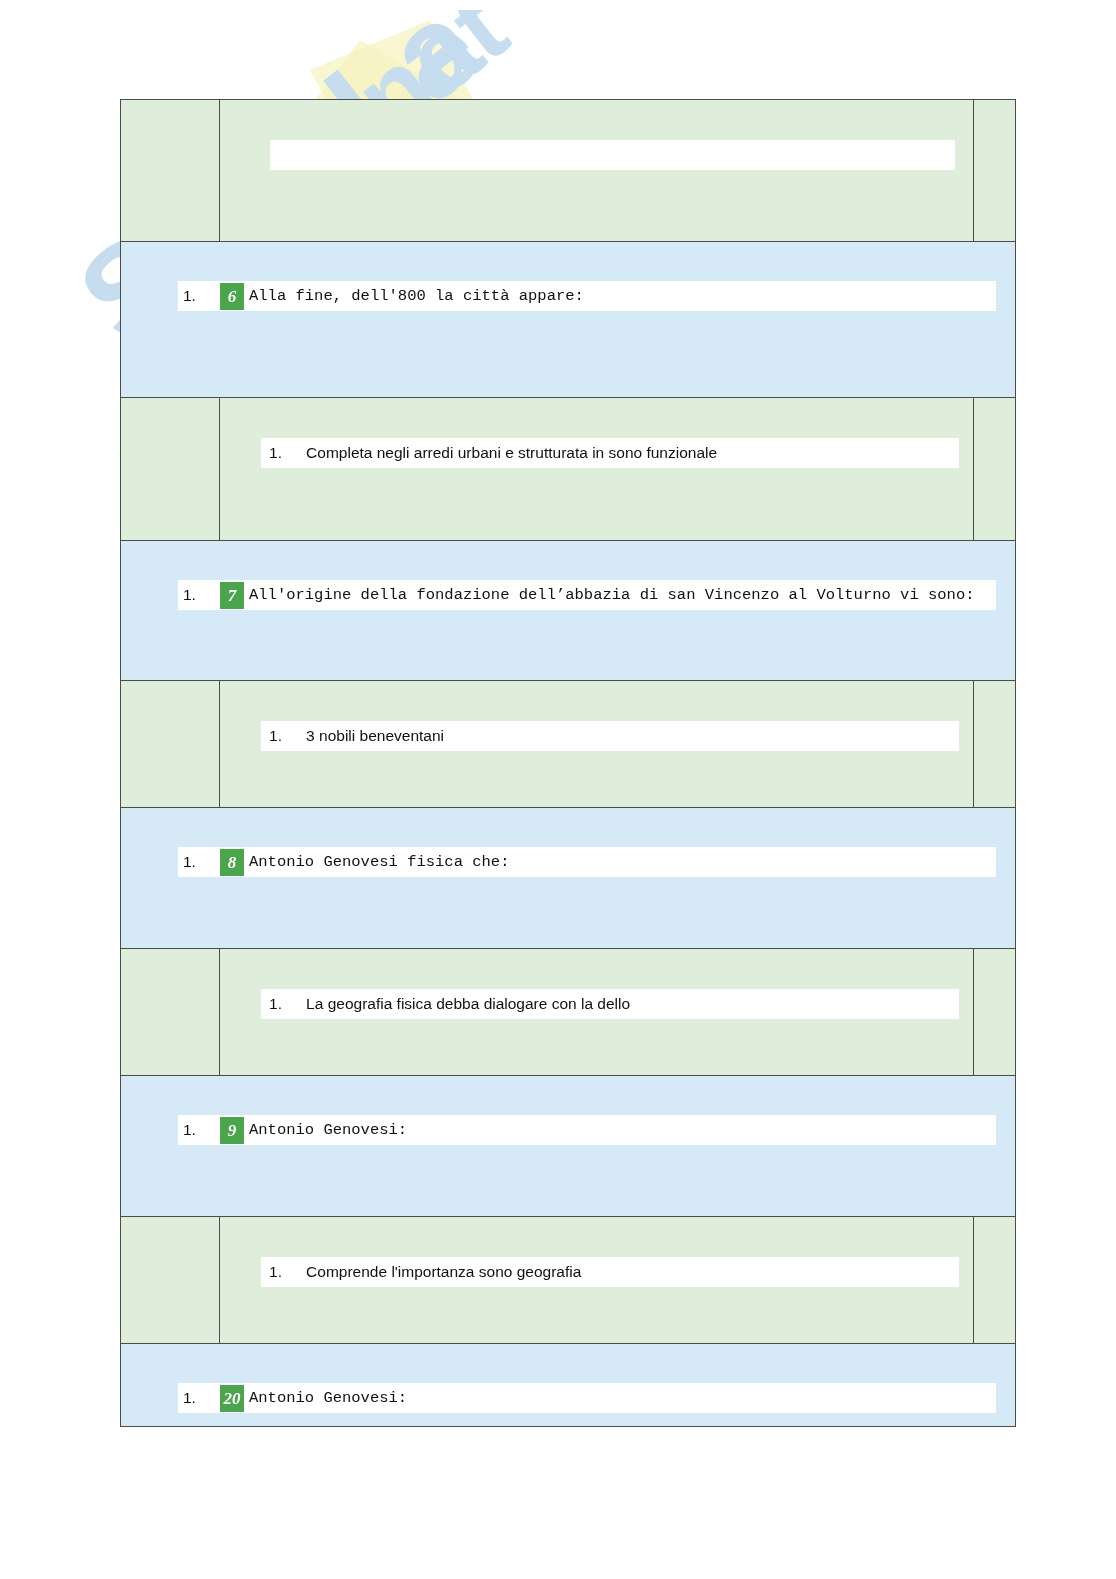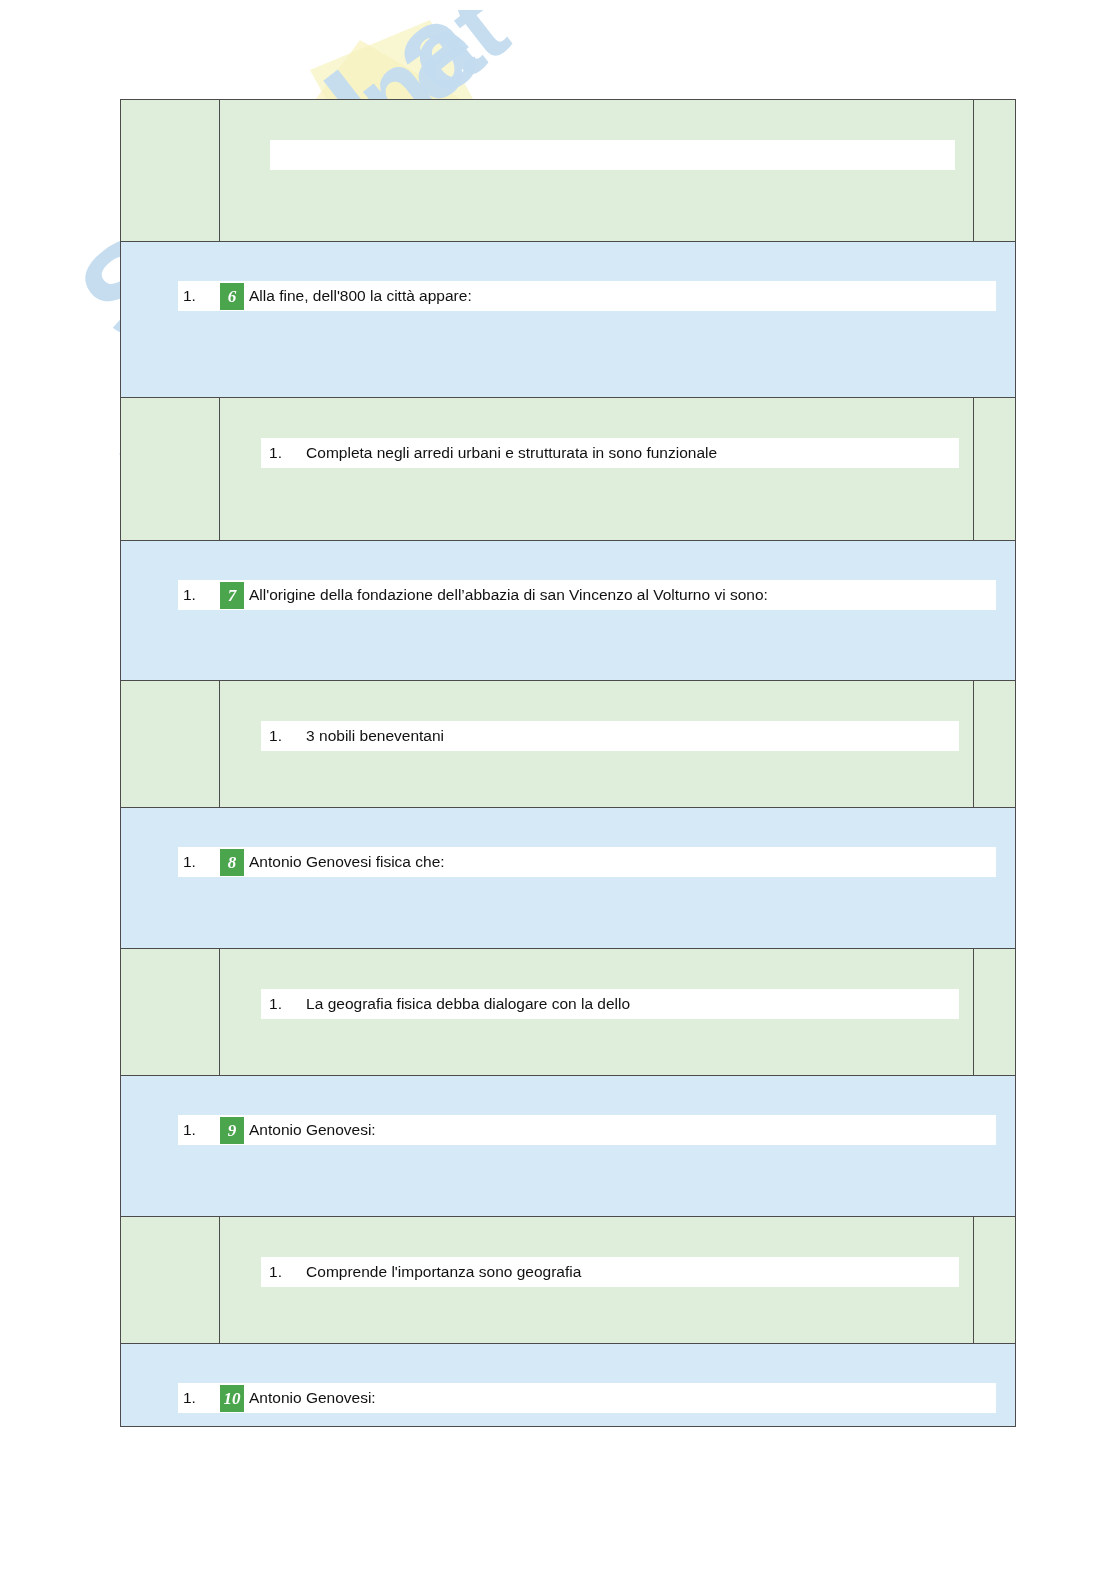--- a/index.html
+++ b/index.html
@@ -92,21 +92,21 @@
     font-weight: bold;
     font-size: 17px;
     line-height: 27px;
     height: 27px;
     text-align: center;
     min-width: 18px;
     padding: 0 3px;
     margin-right: 4px;
     font-family: "Liberation Serif", serif;
   }
-  .q-text { padding-left: 1px; }
+  .q-text { padding-left: 1px; font-family: Liberation Mono, monospace; }
 
   
   .a-strip {
     position: absolute;
     left: 41px;
     right: 14px;
     top: 40px;
   }
   .a-strip .list-num { width: 37px; padding-left: 8px; }
   .a-text { padding-left: 0px; }
@@ -245,21 +245,21 @@
             <span class="a-text">Comprende l'importanza sono geografia</span>
           </div>
         </td>
         <td class="gutter-right"></td>
       </tr>
 
       <tr class="question-row">
         <td colspan="3" style="height:82px">
           <div class="text-strip q-strip">
             <span class="list-num">1.</span>
-            <span class="q-badge">10</span>
+            <span class="q-badge">20</span>
             <span class="q-text">Antonio Genovesi:</span>
           </div>
         </td>
       </tr>
 
     </tbody>
   </table>
 
 </div>
 

